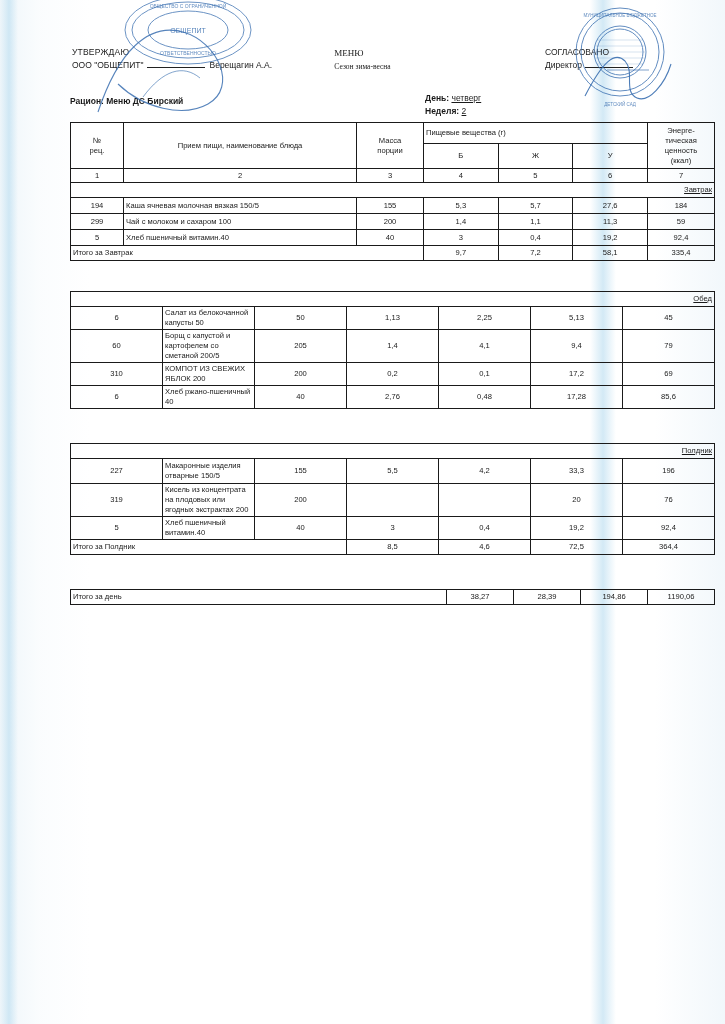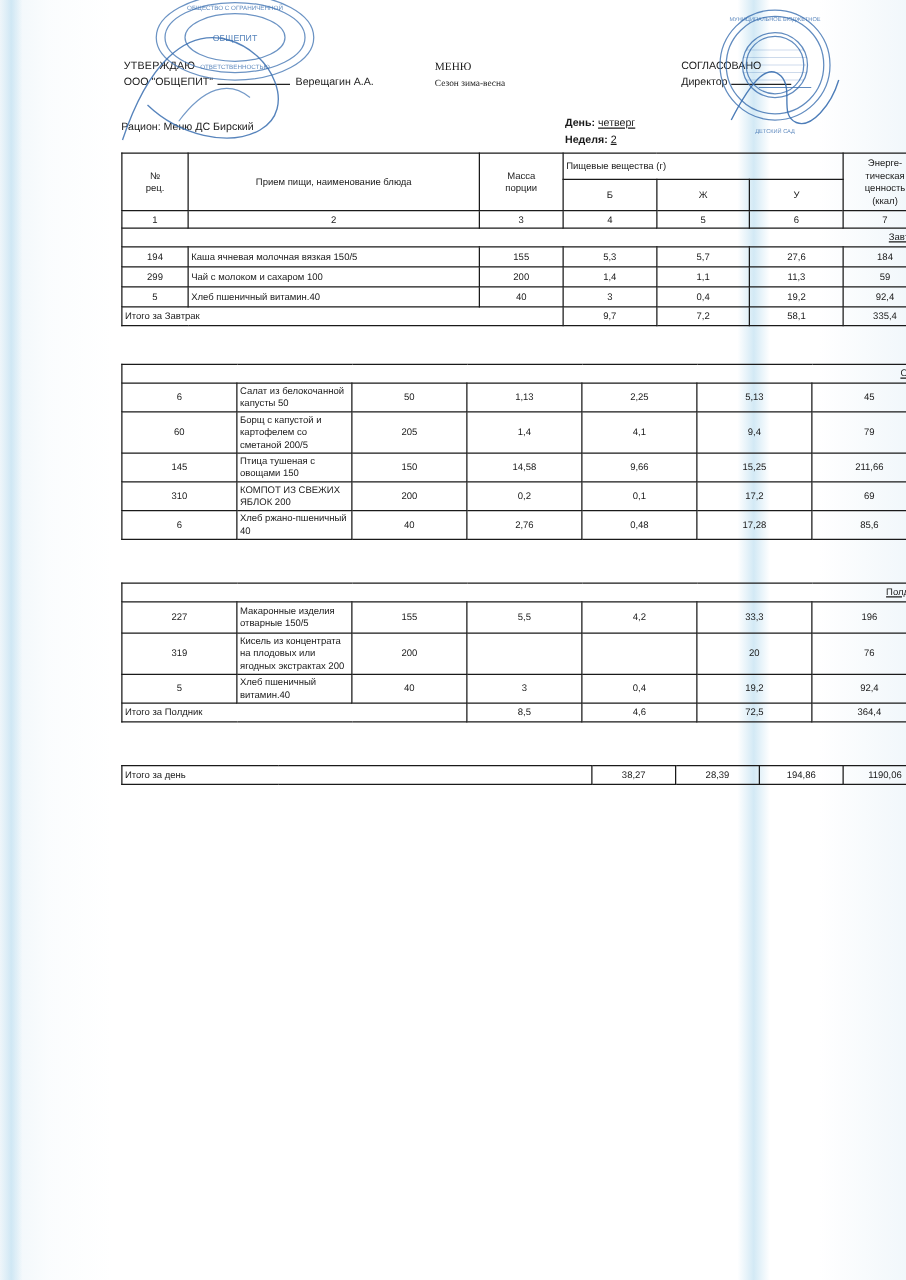--- a/index.html
+++ b/index.html
@@ -31,21 +31,20 @@
     bottom: 0;
     width: 26px;
     background: linear-gradient(90deg, rgba(214,234,245,0) 0%, rgba(196,226,242,0.75) 50%, rgba(214,234,245,0) 100%);
     pointer-events: none;
   }
   .page {
     position: absolute;
     inset: 0;
     padding: 40px 40px 0 40px;
     box-sizing: border-box;
-    margin-left: 27px;
   }
 
   
   .hdr {
     position: relative;
     height: 46px;
   }
   .hdr-left {
     position: absolute;
     left: 32px;
@@ -94,21 +93,21 @@
   .subhdr {
     position: relative;
     height: 30px;
     margin-top: 6px;
   }
   .ration {
     position: absolute;
     left: 30px;
     top: 4px;
     font-size: 8.5px;
-    font-weight: normal;
+    font-weight: bold;
   }
   .daywk {
     position: absolute;
     left: 385px;
     top: 0px;
     font-size: 8.5px;
     line-height: 13px;
     font-weight: bold;
   }
   .daywk span.val { font-weight: normal; text-decoration: underline; }
@@ -326,29 +325,20 @@
       <tr class="dish-row tall">
         <td class="c-num">60</td>
         <td class="c-name wrap">Борщ с капустой и картофелем со сметаной 200/5</td>
         <td class="c-mass">205</td>
         <td class="c-b">1,4</td>
         <td class="c-zh">4,1</td>
         <td class="c-u">9,4</td>
         <td class="c-kcal">79</td>
       </tr>
       <tr class="dish-row">
-        <td class="c-num">145</td>
-        <td class="c-name">Птица тушеная с овощами 150</td>
-        <td class="c-mass">150</td>
-        <td class="c-b">14,58</td>
-        <td class="c-zh">9,66</td>
-        <td class="c-u">15,25</td>
-        <td class="c-kcal">211,66</td>
-      </tr>
-      <tr class="dish-row">
         <td class="c-num">310</td>
         <td class="c-name">КОМПОТ ИЗ СВЕЖИХ ЯБЛОК 200</td>
         <td class="c-mass">200</td>
         <td class="c-b">0,2</td>
         <td class="c-zh">0,1</td>
         <td class="c-u">17,2</td>
         <td class="c-kcal">69</td>
       </tr>
       <tr class="dish-row">
         <td class="c-num">6</td>

